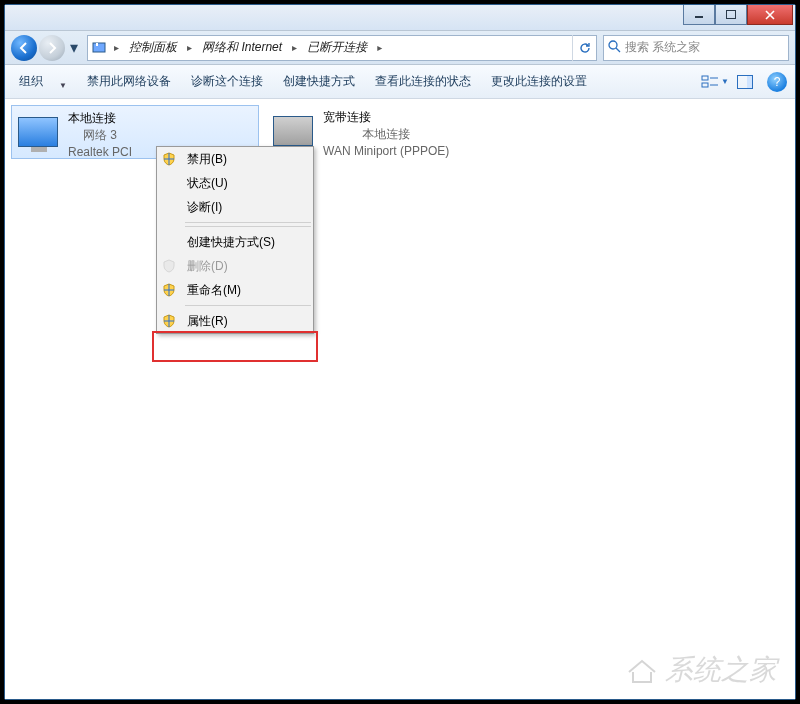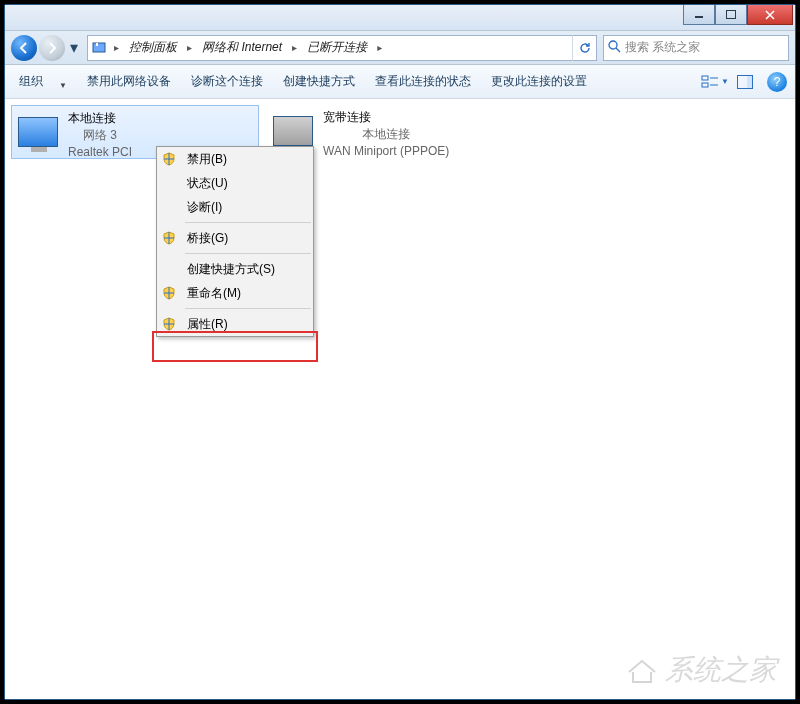--- a/index.html
+++ b/index.html
@@ -249,50 +249,48 @@
     </span>
     <span>禁用(B)</span>
   </div>
   <div class="citem bold">
       <span>状态(U)</span>
     </div>
   <div class="citem">
       <span>诊断(I)</span>
     </div>
   <div class="sep"></div>
+  <div class="sep"></div>
+  <div class="citem">
+      <span>创建快捷方式(S)</span>
+    </div>
+  <div class="citem disabled">
+    <span class="shield" style="opacity:.4;">
+      <svg viewBox="0 0 14 14">
+          <path d="M7 1 L12 3 V7 C12 10 9.5 12.5 7 13 C4.5 12.5 2 10 2 7 V3 Z" fill="#ddd" stroke="#aaa"></path>
+        </svg>
+    </span>
+    <span>删除(D)</span>
+  </div>
   <div class="citem">
     <span class="shield">
       <svg viewBox="0 0 14 14">
           <path d="M7 1 L12 3 V7 C12 10 9.5 12.5 7 13 C4.5 12.5 2 10 2 7 V3 Z" fill="#ffd24d" stroke="#c89a1a"></path>
           <path d="M7 1 V13" stroke="#2a6fd4"></path>
           <path d="M2 7 H12" stroke="#2a6fd4"></path>
         </svg>
     </span>
-    <span>桥接(G)</span>
+    <span>重命名(M)</span>
   </div>
   <div class="sep"></div>
-  <div class="citem">
-      <span>创建快捷方式(S)</span>
-    </div>
   <div class="citem">
     <span class="shield">
       <svg viewBox="0 0 14 14">
           <path d="M7 1 L12 3 V7 C12 10 9.5 12.5 7 13 C4.5 12.5 2 10 2 7 V3 Z" fill="#ffd24d" stroke="#c89a1a"></path>
           <path d="M7 1 V13" stroke="#2a6fd4"></path>
           <path d="M2 7 H12" stroke="#2a6fd4"></path>
         </svg>
     </span>
-    <span>重命名(M)</span>
-  </div>
-  <div class="sep"></div>
-  <div class="citem">
-    <span class="shield">
-      <svg viewBox="0 0 14 14">
-          <path d="M7 1 L12 3 V7 C12 10 9.5 12.5 7 13 C4.5 12.5 2 10 2 7 V3 Z" fill="#ffd24d" stroke="#c89a1a"></path>
-          <path d="M7 1 V13" stroke="#2a6fd4"></path>
-          <path d="M2 7 H12" stroke="#2a6fd4"></path>
-        </svg>
-    </span>
     <span>属性(R)</span>
   </div>
 </div>
 
 <div class="red-box" style="left:152px; top:331px; width:166px; height:31px;"></div>
 
 </body></html>

